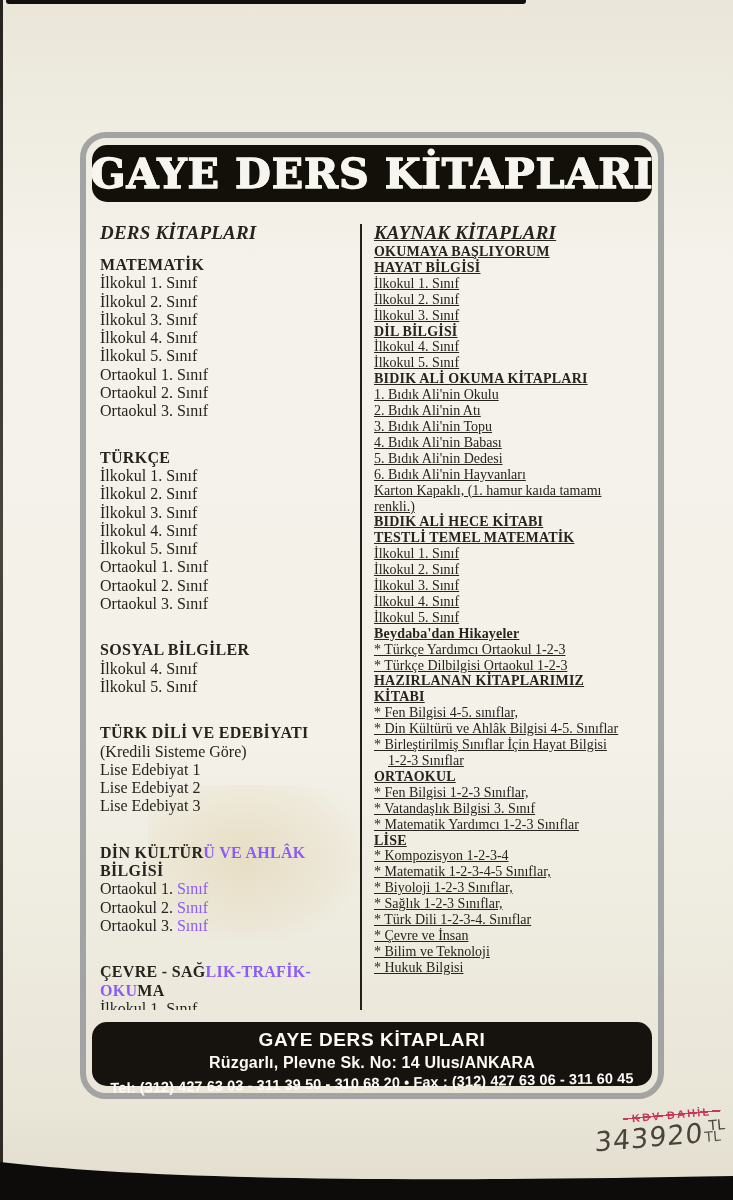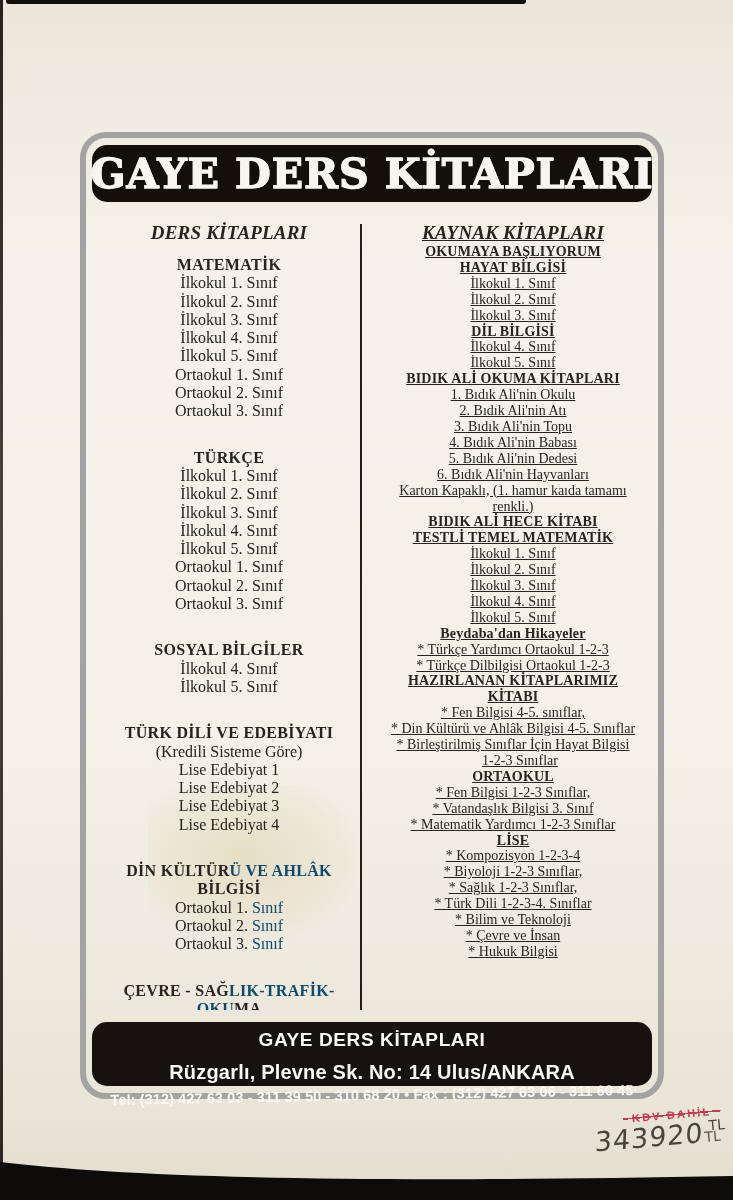--- a/index.html
+++ b/index.html
@@ -17,38 +17,38 @@
     background:radial-gradient(ellipse at 45% 45%, rgba(186,140,40,0.16), rgba(186,140,40,0.05) 58%, rgba(186,140,40,0) 75%);}
   
   .frame{position:absolute;left:80px;top:132px;width:572px;height:955px;
     border:6px solid #a3a3a3;border-radius:26px;}
   .title-bar{position:absolute;left:6px;top:7px;right:6px;height:57px;background:#121009;
     border-radius:15px;display:flex;align-items:center;justify-content:center;}
   .title-text{color:#f7f5ef;font-family:"DejaVu Serif", serif;font-weight:bold;font-size:41px;
     letter-spacing:1px;white-space:nowrap;-webkit-text-stroke:1.3px #f7f5ef;text-shadow:0.6px 0 0 #f7f5ef;}
   
   .columns{position:absolute;left:10px;right:6px;top:84px;height:788px;display:flex;color:#27241f;}
-  .col{overflow:hidden;text-align:center;}
+  .col{overflow:hidden;}
   .col-left{width:258px;padding-left:4px;font-size:16px;line-height:18.3px;}
   .divider{width:2px;background:#23201c;margin:2px 6px 0 2px;height:786px;}
   .col-right{flex:1;padding-left:6px;font-size:14px;line-height:15.9px;text-decoration:underline;}
   .col-header{font-weight:bold;font-style:italic;font-size:19px;line-height:22px;letter-spacing:.2px;}
   .section{margin-top:12px;}
   .section + .section{margin-top:28px;}
   .sec-title{font-weight:bold;letter-spacing:.3px;}
   .item{}
-  .faded{color:#0c4a6e;}
+  .faded{color:#8b5cf6;}
   .line{}
   .line.bold{font-weight:bold;letter-spacing:.2px;}
   .line.indent{padding-left:14px;}
   
   .footer-bar{position:absolute;left:6px;right:6px;bottom:7px;height:64px;background:#16120d;
     border-radius:15px;color:#fbfaf6;text-align:center;font-family:"Liberation Sans", sans-serif;}
   .footer-name{font-weight:bold;font-size:19px;padding-top:7px;letter-spacing:.6px;}
-  .footer-address{font-weight:bold;font-size:20px;margin-top:10px;letter-spacing:.2px;}
+  .footer-address{font-weight:bold;font-size:16px;margin-top:3px;letter-spacing:.2px;}
   .footer-phone{font-weight:bold;font-size:14.5px;margin-top:3px;transform:rotate(-1.1deg);letter-spacing:.1px;}
   
   .stamp{position:absolute;left:594px;top:1106px;transform:rotate(-5deg);}
   .kdv{display:inline-block;margin-left:30px;font-family:"Liberation Sans", sans-serif;font-weight:bold;
     font-size:11px;letter-spacing:2.2px;color:#c43a57;padding:0 9px;
     background:linear-gradient(to bottom, rgba(0,0,0,0) 44%, #c43a57 44%, #c43a57 58%, rgba(0,0,0,0) 58%);}
   .price-row{position:relative;margin-top:-3px;width:fit-content;}
   .price{font-family:"DejaVu Sans", sans-serif;font-size:27px;color:#4a443d;letter-spacing:1px;
     display:inline-block;transform:skewX(-7deg);}
   .tl{position:absolute;font-family:"DejaVu Sans", sans-serif;font-size:14px;color:#4a443d;}
@@ -98,21 +98,20 @@
               <div class="sec-title">SOSYAL BİLGİLER</div>
               <div class="item">İlkokul 4. Sınıf</div>
               <div class="item">İlkokul 5. Sınıf</div>
             </div>
             <div class="section">
               <div class="sec-title">TÜRK DİLİ VE EDEBİYATI</div>
               <div class="item">(Kredili Sisteme Göre)</div>
               <div class="item">Lise Edebiyat 1</div>
               <div class="item">Lise Edebiyat 2</div>
               <div class="item">Lise Edebiyat 3</div>
-              <div class="item">Lise Edebiyat 4</div>
             </div>
             <div class="section">
               <div class="sec-title"><span>DİN KÜLTÜR</span><span class="faded">Ü VE AHLÂK</span><span> BİLGİSİ</span></div>
               <div class="item"><span>Ortaokul 1. </span><span class="faded">Sınıf</span></div>
               <div class="item"><span>Ortaokul 2. </span><span class="faded">Sınıf</span></div>
               <div class="item"><span>Ortaokul 3. </span><span class="faded">Sınıf</span></div>
             </div>
             <div class="section">
               <div class="sec-title"><span>ÇEVRE - SAĞ</span><span class="faded">LIK-TRAFİK-OKU</span><span>MA</span></div>
               <div class="item">İlkokul 1. Sınıf</div>
@@ -158,25 +157,26 @@
             <div class="line">* Fen Bilgisi 4-5. sınıflar,</div>
             <div class="line">* Din Kültürü ve Ahlâk Bilgisi 4-5. Sınıflar</div>
             <div class="line">* Birleştirilmiş Sınıflar İçin Hayat Bilgisi</div>
             <div class="line indent">1-2-3 Sınıflar</div>
             <div class="line bold">ORTAOKUL</div>
             <div class="line">* Fen Bilgisi 1-2-3 Sınıflar,</div>
             <div class="line">* Vatandaşlık Bilgisi 3. Sınıf</div>
             <div class="line">* Matematik Yardımcı 1-2-3 Sınıflar</div>
             <div class="line bold">LİSE</div>
             <div class="line">* Kompozisyon 1-2-3-4</div>
+            <div class="line">* Matematik 1-2-3-4-5 Sınıflar,</div>
             <div class="line">* Biyoloji 1-2-3 Sınıflar,</div>
             <div class="line">* Sağlık 1-2-3 Sınıflar,</div>
             <div class="line">* Türk Dili 1-2-3-4. Sınıflar</div>
+            <div class="line">* Çevre ve İnsan</div>
             <div class="line">* Bilim ve Teknoloji</div>
-            <div class="line">* Çevre ve İnsan</div>
             <div class="line">* Hukuk Bilgisi</div>
           </div>
       </div>
     </div>
 
     <div class="footer-bar">
       <div class="footer-name">GAYE DERS KİTAPLARI</div>
       <div class="footer-address">Rüzgarlı, Plevne Sk. No: 14   Ulus/ANKARA</div>
       <div class="footer-phone">Tel: (312) 427 63 03 - 311 39 50 - 310 68 20 • Fax :  (312) 427 63 06 - 311 60 45</div>
     </div>

